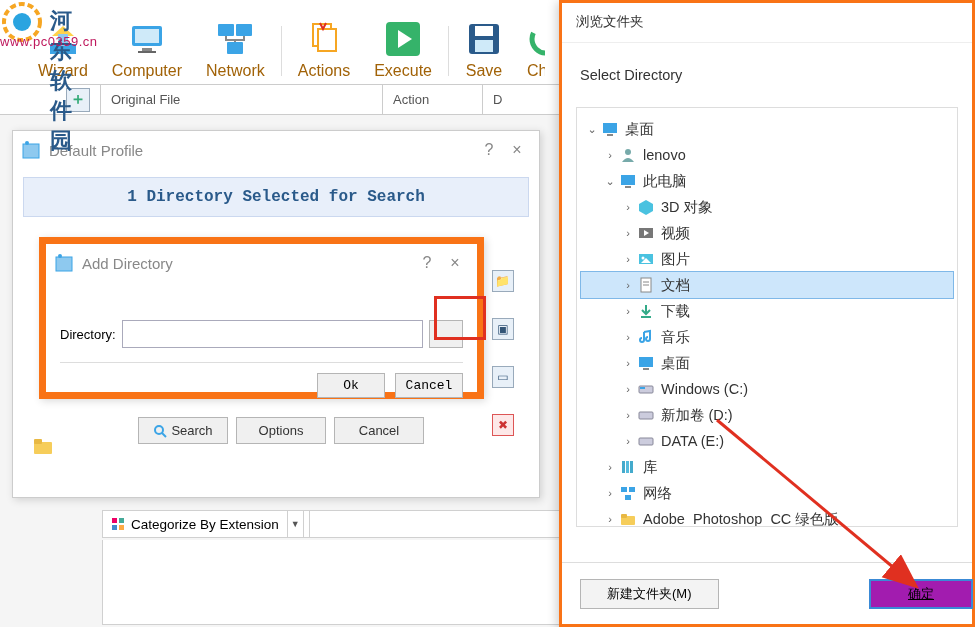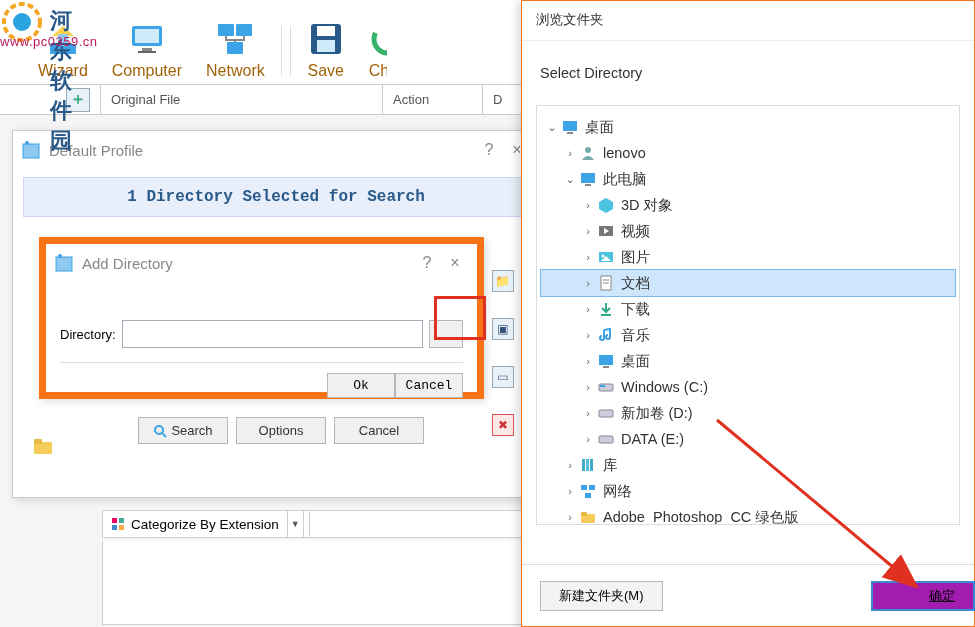--- a/index.html
+++ b/index.html
@@ -35,48 +35,48 @@
 .btn { background: #f0f0f0; border: 1px solid #b5b5b5; padding: 5px 6px; font-family: "Courier New", monospace; font-size: 13px; cursor:pointer; min-width: 90px; text-align:center; color:#333; display:flex; align-items:center; justify-content:center; gap:4px; }
 .btn .mini-icon { width:14px; height:14px; }
 
 
 .add-dir-dialog { position: absolute; top: 237px; left: 39px; width: 445px; height: 162px; background: #fff; border: 7px solid #f97316; box-shadow: 2px 2px 8px rgba(0,0,0,0.15); z-index: 5; }
 .dir-row { display:flex; align-items:center; margin: 38px 14px 0 14px; font-family:"Courier New",monospace; font-size:13px; }
 .dir-input { flex:1; height:28px; border:1px solid #aab; margin: 0 6px; }
 .browse-btn { width:34px; height:28px; background:#f0f0f0; border:1px solid #b5b5b5; cursor:pointer; display:flex; align-items:center; justify-content:center; letter-spacing:2px; }
 .red-box { position:absolute; border:3px solid #e03020; pointer-events:none; }
 .add-dir-sep { margin: 14px 14px 0; border: 0; border-top: 1px solid #ddd; }
-.add-dir-buttons { display:flex; justify-content:flex-end; gap: 0; margin: 10px 14px; }
+.add-dir-buttons { display:flex; justify-content:flex-end; gap: 10px; margin: 10px 14px; }
 .add-dir-buttons .btn2 { background:#f0f0f0; border:1px solid #b5b5b5; font-family:"Courier New",monospace; font-size:13px; padding: 4px 0; width: 68px; text-align:center; cursor:pointer; }
 
 
 .side-icons { position:absolute; top: 270px; left: 492px; display:flex; flex-direction:column; gap: 26px; }
 .side-ic { width: 22px; height: 22px; background:#e8f0f8; border:1px solid #9ab; display:flex; align-items:center; justify-content:center; font-size:12px; color:#357; }
 .side-ic.red { border-color:#d55; color:#c33; background:#fde8e8; }
 
 
 .cat-bar { position:absolute; top: 510px; left: 102px; width: 850px; height: 28px; background:#fff; border:1px solid #d0d0d0; display:flex; align-items:center; }
 .cat-label { display:flex; align-items:center; gap:6px; font-family:"Courier New",monospace; font-size:13.5px; padding: 0 8px; border-right:1px solid #d0d0d0; height:100%; }
 .cat-dd { width:16px; text-align:center; color:#555; border-right:1px solid #d0d0d0; height:100%; line-height:26px; font-size:9px; }
 .cat-sep { width:6px; height:100%; border-right:1px solid #d0d0d0; }
 .cat-filecol { border-right:1px solid #d0d0d0; height:100%; font-family:"Courier New",monospace; font-size:13px; color:#666; padding: 0 8px; line-height:26px; margin-left: auto; }
 .lower-area { position:absolute; top: 540px; left: 102px; width: 850px; height: 85px; background:#fff; border:1px solid #d0d0d0; border-top:0; }
 
 
-.browse-dlg { position:absolute; top: 0; right: 0; width: 454px; height: 627px; background:#fff; border:1px solid #f97316; box-shadow: -2px 2px 10px rgba(0,0,0,.2); z-index:20; }
+.browse-dlg { position:absolute; top: 0; right: 0; width: 416px; height: 627px; background:#fff; border:3px solid #f97316; box-shadow: -2px 2px 10px rgba(0,0,0,.2); z-index:20; }
 .browse-title { height: 40px; padding: 10px 14px; font-size: 13.5px; color:#333; border-bottom: 1px solid #eee; }
 .browse-instr { padding: 24px 18px 8px; font-size: 14.5px; color:#333; }
 .tree { margin: 16px 14px; border:1px solid #ddd; height: 420px; padding: 8px 4px; overflow:hidden; font-size: 14.5px; color:#333; }
 .tree-row { display:flex; align-items:center; height: 26px; padding: 0 2px; }
 .tree-row .tw { width: 18px; display:inline-flex; justify-content:center; color:#666; font-size: 11px; }
 .tree-row .ic { width: 18px; height: 18px; margin-right: 6px; display:inline-flex; align-items:center; justify-content:center; }
 .tree-row.sel { background:#cde6fb; outline:1px solid #7fb8e8; }
 .tree-indent { display:inline-block; }
 .browse-footer { position:absolute; bottom: 0; left: 0; right: 0; height: 62px; border-top:1px solid #ddd; display:flex; align-items:center; justify-content:space-between; padding: 0 0 0 18px; }
-.footer-btn { height: 30px; background:#f3f3f3; border:1px solid #b5b5b5; font-size:13px; padding: 0 18px; cursor:pointer;text-align:right; }
+.footer-btn { height: 30px; background:#f3f3f3; border:1px solid #b5b5b5; font-size:13px; padding: 0 26px; cursor:pointer; }
 .footer-btn.primary { border:2px solid #3a8ad6; background:#a21caf; width: 104px; margin-right:-1px;text-decoration:underline; }
 
 
 .arrow-svg { position:absolute; top: 415px; left: 712px; width: 260px; height: 200px; z-index:30; pointer-events:none; }
 
 
 svg { display:block; }
 </style>
 </head>
 <body>
@@ -120,20 +120,39 @@
         <svg width="38" height="38">
           <rect x="2" y="4" width="16" height="12" rx="1" fill="#3ba4e6"></rect>
           <rect x="20" y="4" width="16" height="12" rx="1" fill="#3ba4e6"></rect>
           <rect x="11" y="22" width="16" height="12" rx="1" fill="#3ba4e6"></rect>
           <path d="M10 16 v4 h18 v-4 M19 20 v2" stroke="#888" fill="none" stroke-width="2"></path>
         </svg>
       </span>
     <span>Network</span>
   </div>
   <div class="toolbar-sep"></div>
+  <div class="toolbar-btn">
+    <span class="tb-icon">
+        <svg width="38" height="38">
+          <rect x="8" y="4" width="18" height="22" fill="#fff" stroke="#f6a623" stroke-width="2"></rect>
+          <rect x="13" y="9" width="18" height="22" fill="#fff" stroke="#f6a623" stroke-width="2"></rect>
+          <path d="M15 3 l3 6 l3 -6" stroke="#e03020" stroke-width="2" fill="none"></path>
+        </svg>
+      </span>
+    <span>Actions</span>
+  </div>
+  <div class="toolbar-btn">
+    <span class="tb-icon">
+        <svg width="38" height="38">
+          <rect x="2" y="2" width="34" height="34" rx="4" fill="#35b36a"></rect>
+          <polygon points="14,10 14,28 28,19" fill="#fff"></polygon>
+        </svg>
+      </span>
+    <span>Execute</span>
+  </div>
   <div class="toolbar-sep"></div>
   <div class="toolbar-btn">
     <span class="tb-icon">
         <svg width="38" height="38">
           <rect x="4" y="4" width="30" height="30" rx="3" fill="#2a5a8a"></rect>
           <rect x="10" y="6" width="18" height="10" fill="#fff"></rect>
           <rect x="10" y="20" width="18" height="12" fill="#cfeaf9"></rect>
         </svg>
       </span>
     <span>Save</span>

